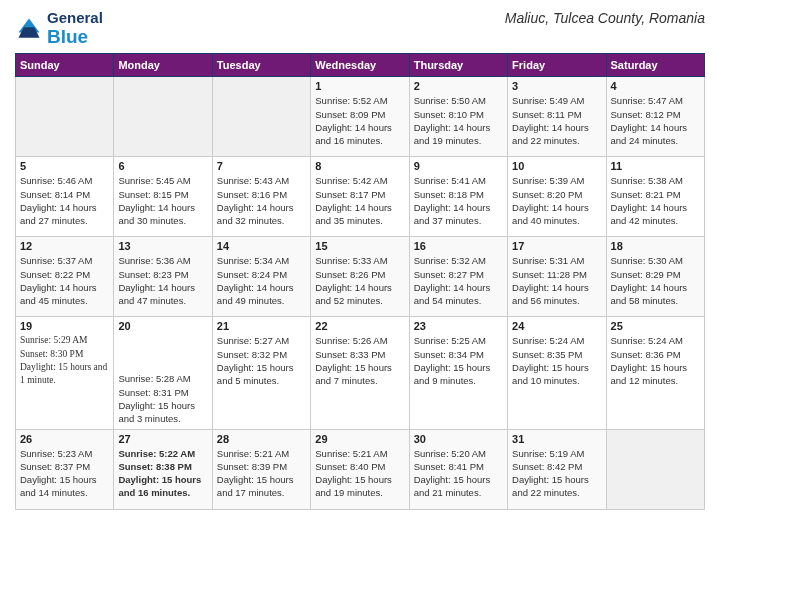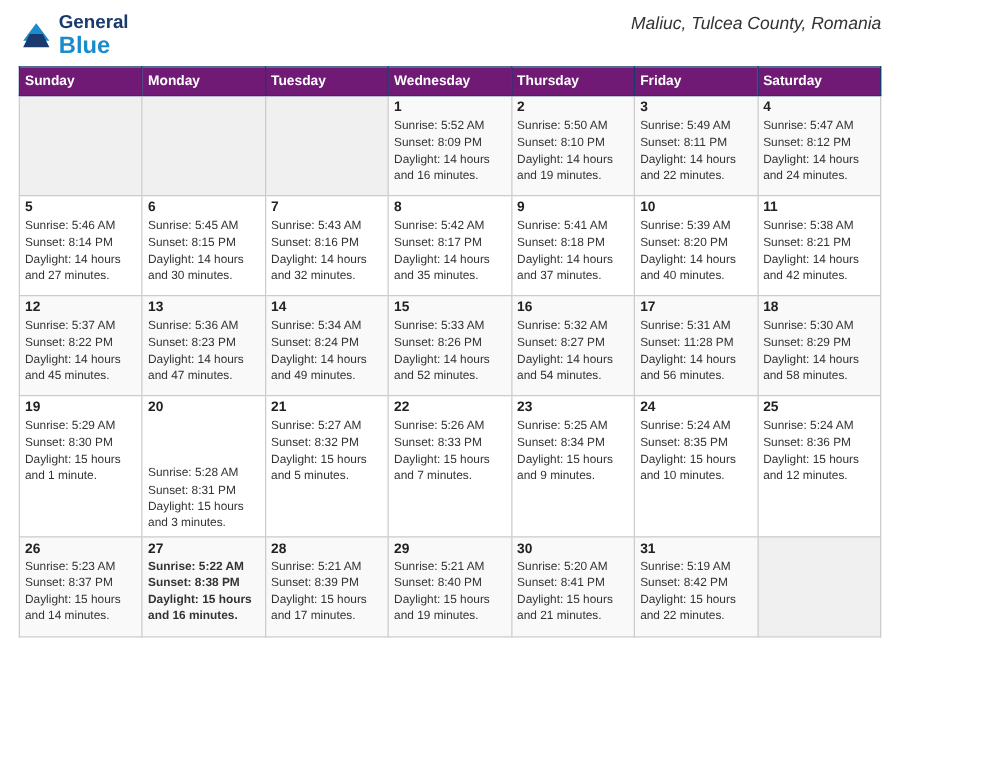--- a/index.html
+++ b/index.html
@@ -236,21 +236,21 @@
           <td>
             <span class="day-num">18</span>
             <div class="day-info" style="white-space: pre-line;">Sunrise: 5:30 AM
 Sunset: 8:29 PM
 Daylight: 14 hours and 58 minutes.</div>
           </td>
         </tr>
         <tr>
           <td>
             <span class="day-num">19</span>
-            <div class="day-info" style="white-space: pre-line;">Sunrise: 5:29 AM
+            <div class="day-info" style="white-space: pre-line; font-family: Liberation Serif, serif;">Sunrise: 5:29 AM
 Sunset: 8:30 PM
 Daylight: 15 hours and 1 minute.</div>
           </td>
           <td>
             <span class="day-num">20</span>
             <div class="day-info" style="white-space: pre-line; margin-top: 40px;">Sunrise: 5:28 AM
 Sunset: 8:31 PM
 Daylight: 15 hours and 3 minutes.</div>
           </td>
           <td>

